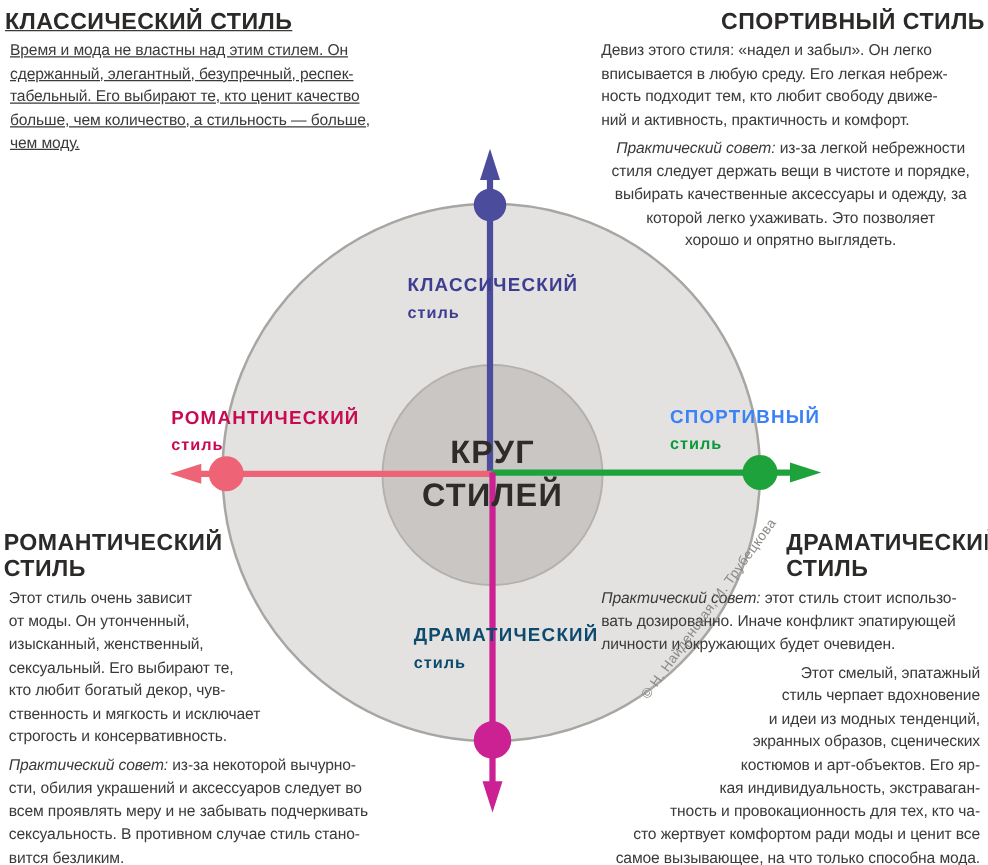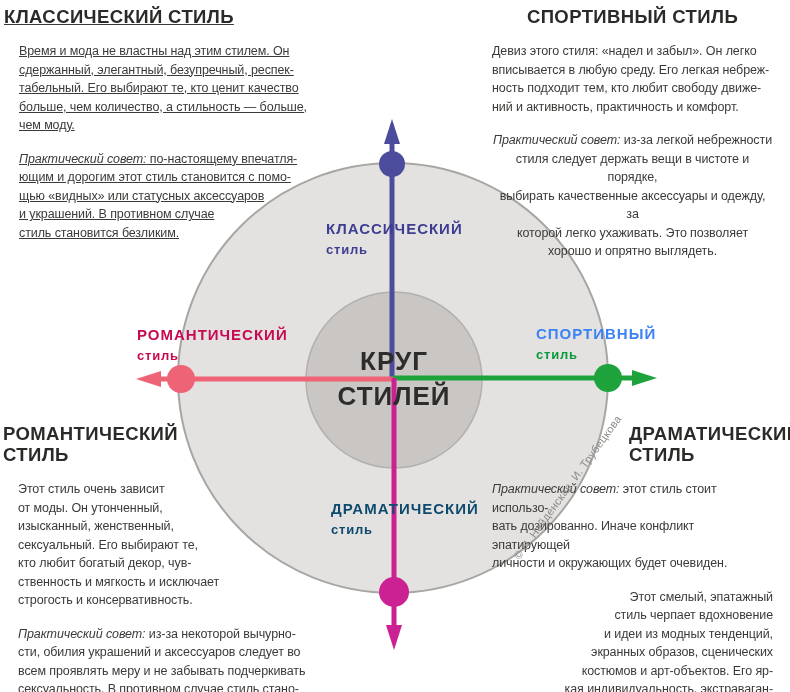--- a/index.html
+++ b/index.html
@@ -16,28 +16,28 @@
 
   
   .block { position: absolute; z-index: 3; }
   .h1 {
     font-size: 18.5px; font-weight: 700; color: #2b2a28;
     letter-spacing: 0.4px; line-height: 21px; white-space: pre-line;
     margin: 0 0 4px 0;
   }
   .body {
     font-size: 12.5px; line-height: 18.5px; letter-spacing: -0.1px;
-    white-space: pre-line; margin: 15px; color: #3b3a38;
+    white-space: pre-line; margin: 4px; color: #3b3a38;
   }
   .advice-label { font-style: italic; }
   .block-tl { left: 4px;  top: 6px;   width: 372px; text-decoration: underline; }
   .block-tr { left: 477px; top: 6px;  width: 311px; }
   .block-bl { left: 3px;  top: 423px; width: 330px; }
   .block-br { left: 477px; top: 423px; width: 311px; }
-  .block-tr .h1 { text-align: center; }
+  .block-tr .h1 { text-align: right; }
   .block-tr .advice-p { text-align: center; }
   .block-br .h1 { margin-left: 152px; }
   .block-br .intro-p { text-align: right; }
   .block-br .advice-p { text-align: left; }
 
   
   .axis-label { position: absolute; z-index: 4; line-height: 1; }
   .axis-label .word { font-size: 15px; font-weight: 700; letter-spacing: 1px; }
   .axis-label .sub  { font-size: 13px; font-weight: 700; letter-spacing: 0.8px; margin-top: 7px; }
   .axis-classic  { left: 326px; top: 221px; }
@@ -119,25 +119,20 @@
 
   <div class="copyright">© Н. Найденская, И. Трубецкова</div>
 
   <div class="block block-tl">
     <div class="h1">КЛАССИЧЕСКИЙ СТИЛЬ</div>
     <p class="body intro-p">Время и мода не властны над этим стилем. Он
 сдержанный, элегантный, безупречный, респек-
 табельный. Его выбирают те, кто ценит качество
 больше, чем количество, а стильность — больше,
 чем моду.</p>
-    <p class="body advice-p"><span class="advice-label">Практический совет:</span><span> по-настоящему впечатля-
-ющим и дорогим этот стиль становится с помо-
-щью «видных» или статусных аксессуаров
-и украшений. В противном случае
-стиль становится безликим.</span></p>
   </div>
 
   <div class="block block-tr">
     <div class="h1">СПОРТИВНЫЙ СТИЛЬ</div>
     <p class="body intro-p">Девиз этого стиля: «надел и забыл». Он легко
 вписывается в любую среду. Его легкая небреж-
 ность подходит тем, кто любит свободу движе-
 ний и активность, практичность и комфорт.</p>
     <p class="body advice-p"><span class="advice-label">Практический совет:</span><span> из-за легкой небрежности
 стиля следует держать вещи в чистоте и порядке,

